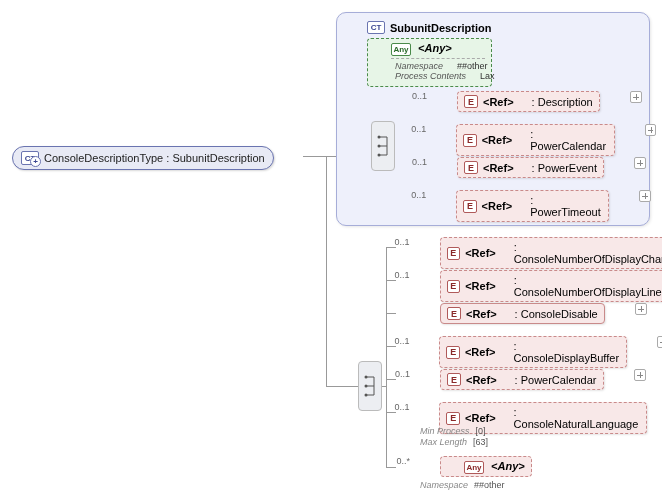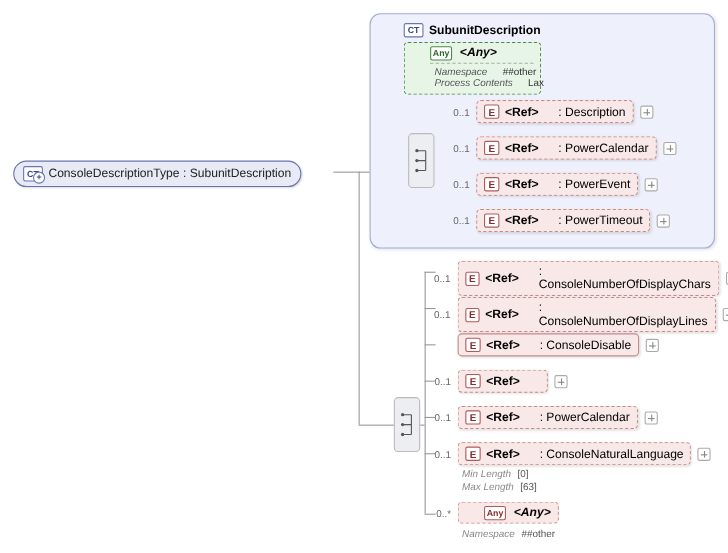--- a/index.html
+++ b/index.html
@@ -132,21 +132,21 @@
     border-radius: 4px;
     display:flex;
     align-items:center;
     justify-content:center;
   }
   .seq-connector svg { width: 16px; height: 30px; }
 
   .row-item {
     position: absolute;
     display: flex;
-    align-items: center;
+    gap: 24px;
   }
   .occ {
     font-size: 9px;
     color: #666;
     margin-right: 6px;
     width: 20px;
     text-align: right;
   }
   .element-tile {
     display: flex;
@@ -330,20 +330,21 @@
         <span class="ref-label">&lt;Ref&gt;</span>
         <span class="type-label">: ConsoleDisable</span>
       </div>
     <div class="expand-btn"></div>
   </div>
   <div class="row-item" style="left:382px; top:328px;">
     <span class="occ">0..1</span>
     <div class="element-tile">
         <span class="e-badge">E</span>
         <span class="ref-label">&lt;Ref&gt;</span>
+        <span class="type-label">: ConsoleDisplayBuffer</span>
       </div>
     <div class="expand-btn"></div>
   </div>
   <div class="row-item" style="left:382px; top:361px;">
     <span class="occ">0..1</span>
     <div class="element-tile">
         <span class="e-badge">E</span>
         <span class="ref-label">&lt;Ref&gt;</span>
         <span class="type-label">: PowerCalendar</span>
       </div>
@@ -352,21 +353,21 @@
   <div class="row-item" style="left:382px; top:394px;">
     <span class="occ">0..1</span>
     <div class="element-tile">
         <span class="e-badge">E</span>
         <span class="ref-label">&lt;Ref&gt;</span>
         <span class="type-label">: ConsoleNaturalLanguage</span>
       </div>
     <div class="expand-btn"></div>
   </div>
   <div class="meta-under" style="left:412px; top:418px;">
-    <div><span>Min Length</span><span class="v">[0]</span></div>
+    <div><span>Min Process</span><span class="v">[0]</span></div>
     <div><span>Max Length</span><span class="v">[63]</span></div>
   </div>
 
   <div class="row-item" style="left:382px; top:448px;">
     <span class="occ">0..*</span>
     <div class="any-tile pink" style="padding-bottom:2px;">
       <span class="any-badge">Any</span>
       <span class="any-label">&lt;Any&gt;</span>
     </div>
   </div>

